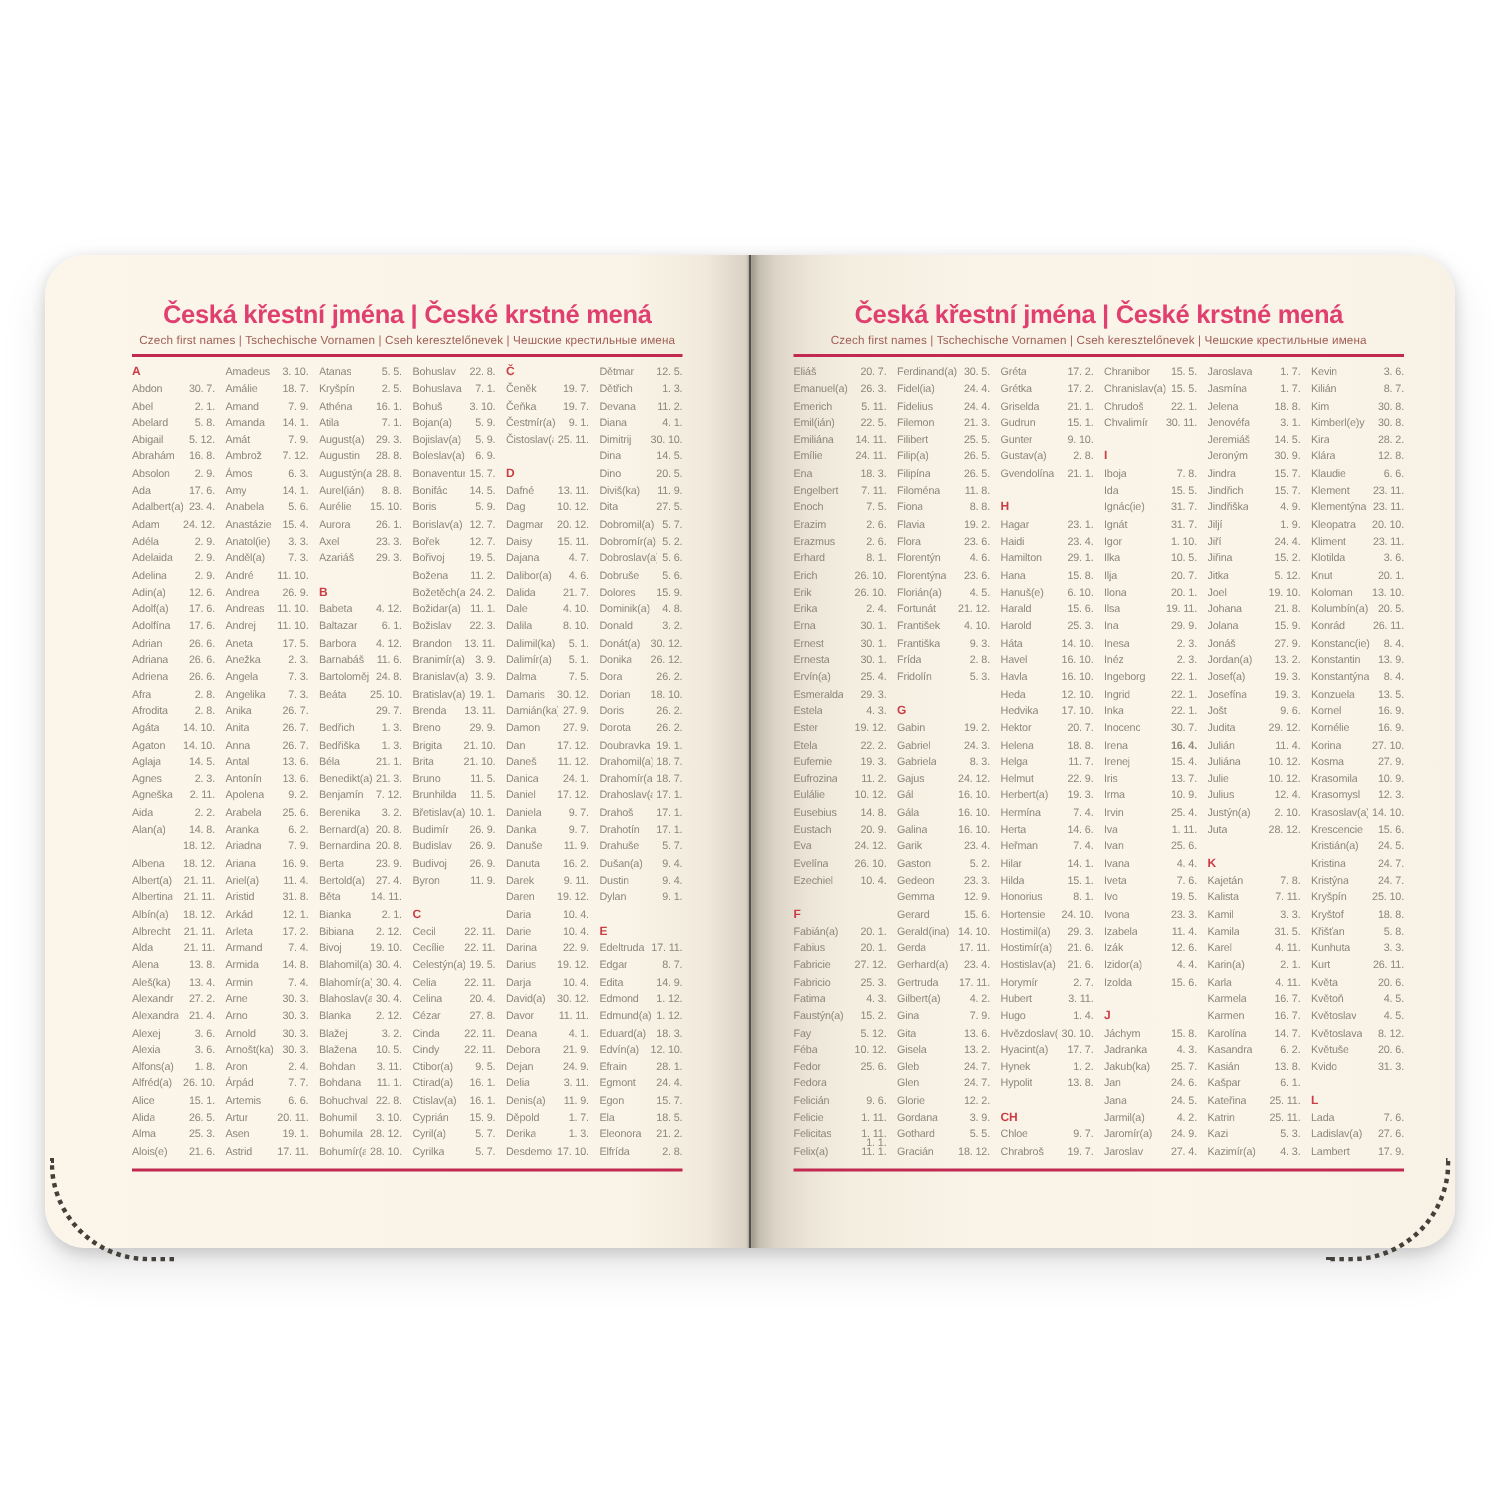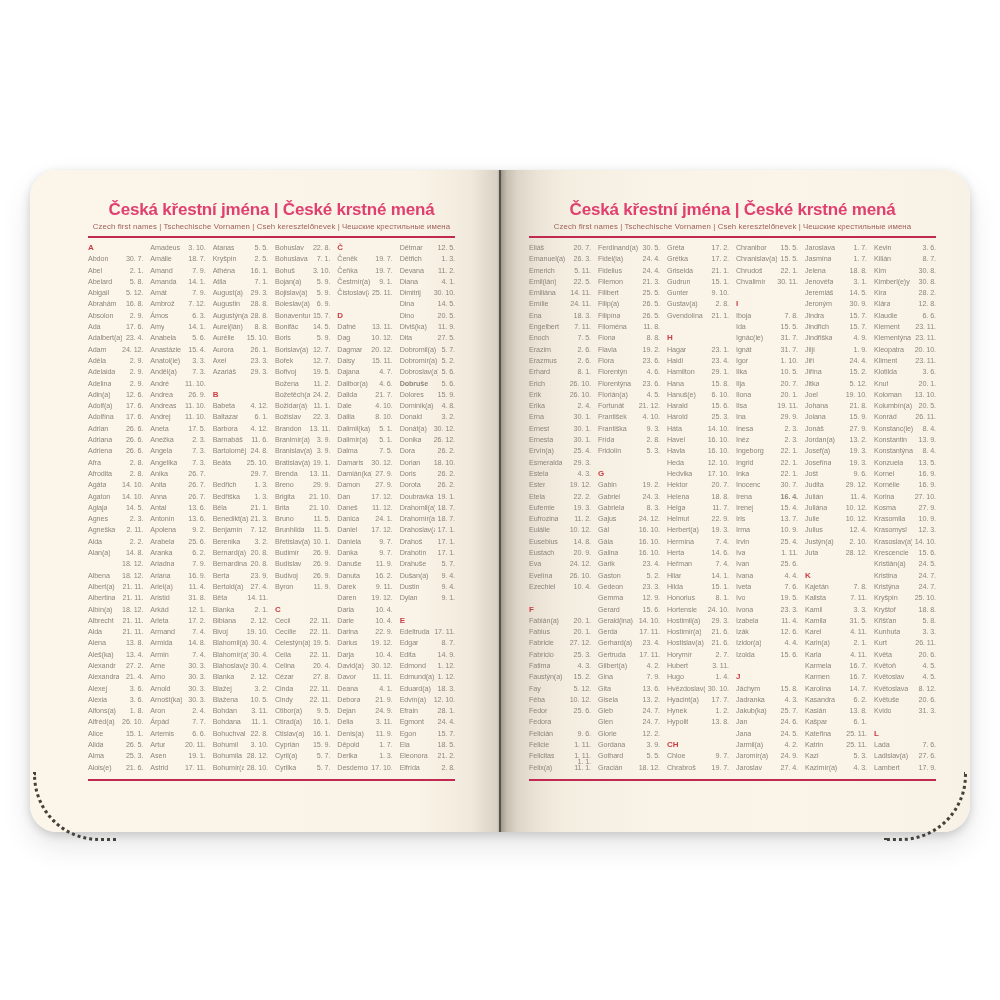--- a/index.html
+++ b/index.html
@@ -1027,21 +1027,21 @@
               </div>
               <div class="row">
                 <span class="n" style="color: rgb(142, 134, 122);">Dobromír(a)</span>
                 <span class="d" style="color: rgb(142, 134, 122);">5. 2.</span>
               </div>
               <div class="row">
                 <span class="n" style="color: rgb(142, 134, 122);">Dobroslav(a)</span>
                 <span class="d" style="color: rgb(142, 134, 122);">5. 6.</span>
               </div>
               <div class="row">
-                <span class="n" style="color: rgb(142, 134, 122); font-weight: bold;">Dobruše</span>
+                <span class="n" style="color: rgb(142, 134, 122);">Dobruše</span>
                 <span class="d" style="color: rgb(142, 134, 122);">5. 6.</span>
               </div>
               <div class="row">
                 <span class="n" style="color: rgb(142, 134, 122);">Dolores</span>
                 <span class="d" style="color: rgb(142, 134, 122);">15. 9.</span>
               </div>
               <div class="row">
                 <span class="n" style="color: rgb(142, 134, 122);">Dominik(a)</span>
                 <span class="d" style="color: rgb(142, 134, 122);">4. 8.</span>
               </div>

